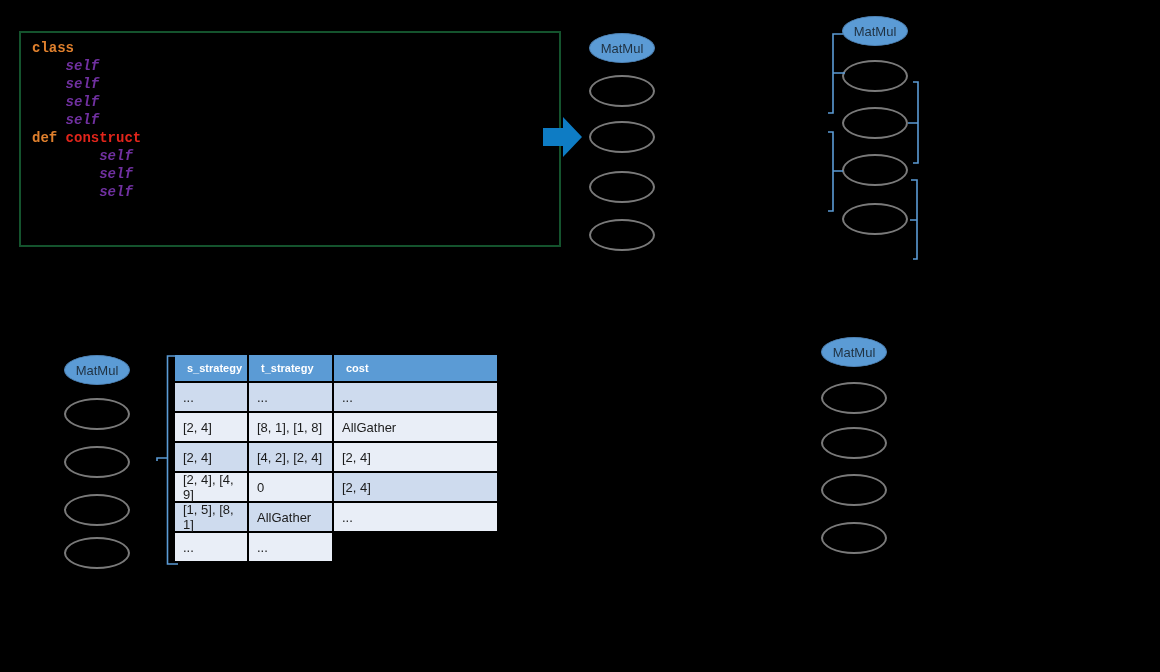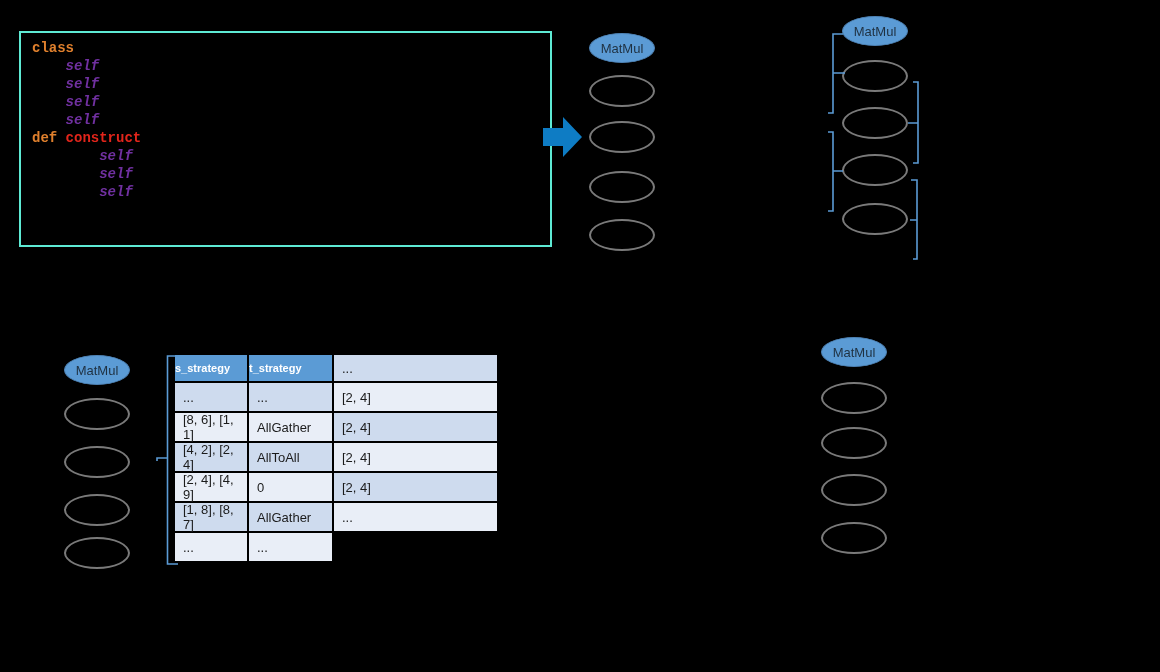--- a/index.html
+++ b/index.html
@@ -3,22 +3,22 @@
 <meta charset="utf-8">
 <style>
   html,body{margin:0;padding:0;background:#000;}
   #canvas{
     position:relative;width:1160px;height:672px;background:#000;overflow:hidden;
     font-family:"Liberation Sans", sans-serif;
   }
   
   #code-panel{
     position:absolute;left:19px;top:31px;width:515px;height:206px;
-    border:2px solid #5eead4;background:transparent;
-    padding:6px 3px 0 11px;box-sizing:content-box;
+    border:2px solid #14532d;background:transparent;
+    padding:6px 12px 0 11px;box-sizing:content-box;
   }
   .code-line{
     white-space:pre;line-height:18px;height:18px;
     font-family:"Liberation Mono", monospace;font-size:14px;font-weight:bold;
   }
   .tok-kw{color:var(--kw,#E0802D);}
   .tok-fn-red{color:var(--fn-red,#CB2B20);}
   .tok-fn-red2{color:var(--fn-red2,#E2251B);}
   .tok-self{color:var(--self-purple,#7030A0);font-style:italic;}
   .tok-plain{color:#000;}
@@ -40,21 +40,21 @@
   #overlay .arrow{fill:var(--arrow,#0E7CC4);stroke:none;}
   
   #strategy-table{
     position:absolute;left:175px;top:355px;width:322px;
     display:grid;grid-template-columns:72px 83px 163px;
     grid-auto-rows:28px;grid-template-rows:26px;
     gap:2px;background:transparent;
   }
   .th-cell{
     background:var(--th-bg,#5B9BD5);color:#fff;font-size:11px;font-weight:bold;
-    display:flex;align-items:center;padding-left:0;
+    display:flex;align-items:center;padding-left:12px;
   }
   .td-cell{
     color:#1B1B1B;font-size:13px;
     display:flex;align-items:center;padding-left:8px;
   }
   .row-med{background:var(--row-med,#CEDBEE);}
   .row-light{background:var(--row-light,#E9EEF7);}
 </style>
 </head>
 <body>
@@ -93,34 +93,34 @@
 
   <div class="matmul" style="left:821px;top:337px;">MatMul</div>
   <div class="op-node" style="left:821px;top:382px;"></div>
   <div class="op-node" style="left:821px;top:427px;"></div>
   <div class="op-node" style="left:821px;top:474px;"></div>
   <div class="op-node" style="left:821px;top:522px;"></div>
 
   <div id="strategy-table">
       <div class="th-cell">s_strategy</div>
       <div class="th-cell">t_strategy</div>
+      <div class="th-cell">cost</div>
       <div class="td-cell row-med">...</div>
       <div class="td-cell row-med">...</div>
       <div class="td-cell row-med">...</div>
       <div class="td-cell row-light">[2, 4]</div>
-      <div class="td-cell row-light">[8, 6], [1, 1]</div>
+      <div class="td-cell row-light">[8, 1], [1, 8]</div>
       <div class="td-cell row-light">AllGather</div>
       <div class="td-cell row-med">[2, 4]</div>
       <div class="td-cell row-med">[4, 2], [2, 4]</div>
-      <div class="td-cell row-med">AllToAll</div>
       <div class="td-cell row-light">[2, 4]</div>
       <div class="td-cell row-light">[2, 4], [4, 9]</div>
       <div class="td-cell row-light">0</div>
       <div class="td-cell row-med">[2, 4]</div>
-      <div class="td-cell row-med">[1, 8], [8, 7]</div>
+      <div class="td-cell row-med">[1, 5], [8, 1]</div>
       <div class="td-cell row-med">AllGather</div>
       <div class="td-cell row-light">...</div>
       <div class="td-cell row-light">...</div>
       <div class="td-cell row-light">...</div>
     </div>
 
   <svg id="overlay" viewBox="0 0 1160 672">
     <polygon class="arrow" points="543,128 563,128 563,117 582,137 563,157 563,146 543,146"></polygon>
 
     <path class="bracket" d="M843,34 H833 V113 H828 M833,73 H845"></path>

